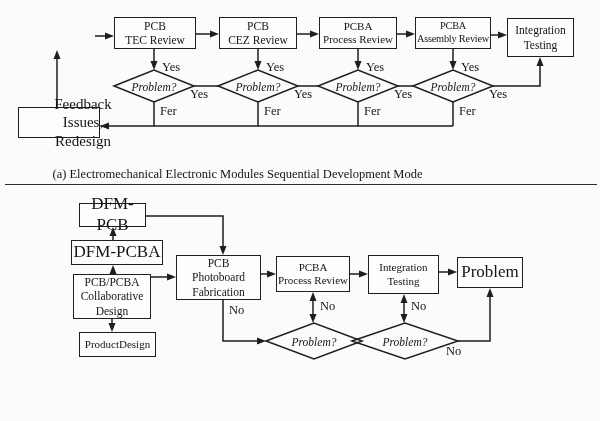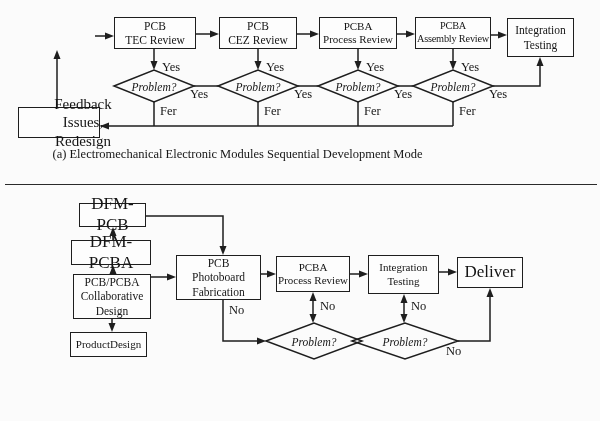--- a/index.html
+++ b/index.html
@@ -136,37 +136,37 @@
   <span class="lbl" style="left:461px;top:60px;">Yes</span>
   <span class="lbl" style="left:190px;top:87px;">Yes</span>
   <span class="lbl" style="left:294px;top:87px;">Yes</span>
   <span class="lbl" style="left:394px;top:87px;">Yes</span>
   <span class="lbl" style="left:489px;top:87px;">Yes</span>
   <span class="lbl" style="left:160px;top:104px;">Fer</span>
   <span class="lbl" style="left:264px;top:104px;">Fer</span>
   <span class="lbl" style="left:364px;top:104px;">Fer</span>
   <span class="lbl" style="left:459px;top:104px;">Fer</span>
 
-  <div class="cap" style="left:0;top:147px;width:475px;">(a)  Electromechanical Electronic Modules Sequential Development Mode</div>
+  <div class="cap" style="left:0;top:167px;width:475px;">(a)  Electromechanical Electronic Modules Sequential Development Mode</div>
   <div class="divider"></div>
 
   <div class="node f12" style="left:79px;top:203px;width:67px;height:24px;">DFM-PCB</div>
-  <div class="node f12" style="left:71px;top:240px;width:80px;height:25px;">DFM-PCBA</div>
+  <div class="node f12" style="left:71px;top:240px;width:92px;height:25px;">DFM-PCBA</div>
   <div class="node" style="left:73px;top:274px;width:78px;height:45px;">PCB/PCBA
 Collaborative
 Design</div>
-  <div class="node f11" style="left:70px;top:332px;width:77px;height:25px;">ProductDesign</div>
+  <div class="node f11" style="left:79px;top:332px;width:77px;height:25px;">ProductDesign</div>
   <div class="node" style="left:176px;top:255px;width:85px;height:45px;">PCB
 Photoboard
 Fabrication</div>
   <div class="node f11" style="left:276px;top:256px;width:74px;height:36px;">PCBA
 Process Review</div>
   <div class="node f11" style="left:368px;top:255px;width:71px;height:39px;">Integration
 Testing</div>
-  <div class="node f12" style="left:457px;top:257px;width:66px;height:31px;">Deliver</div>
+  <div class="node f12" style="left:457px;top:257px;width:66px;height:31px;">Problem</div>
 
   <span class="problem" style="left:266px;top:334px;width:96px;">Problem?</span>
   <span class="problem" style="left:352px;top:334px;width:106px;">Problem?</span>
 
   <span class="lbl" style="left:229px;top:303px;">No</span>
   <span class="lbl" style="left:320px;top:299px;">No</span>
   <span class="lbl" style="left:411px;top:299px;">No</span>
   <span class="lbl" style="left:446px;top:344px;">No</span>
 
 </div>

